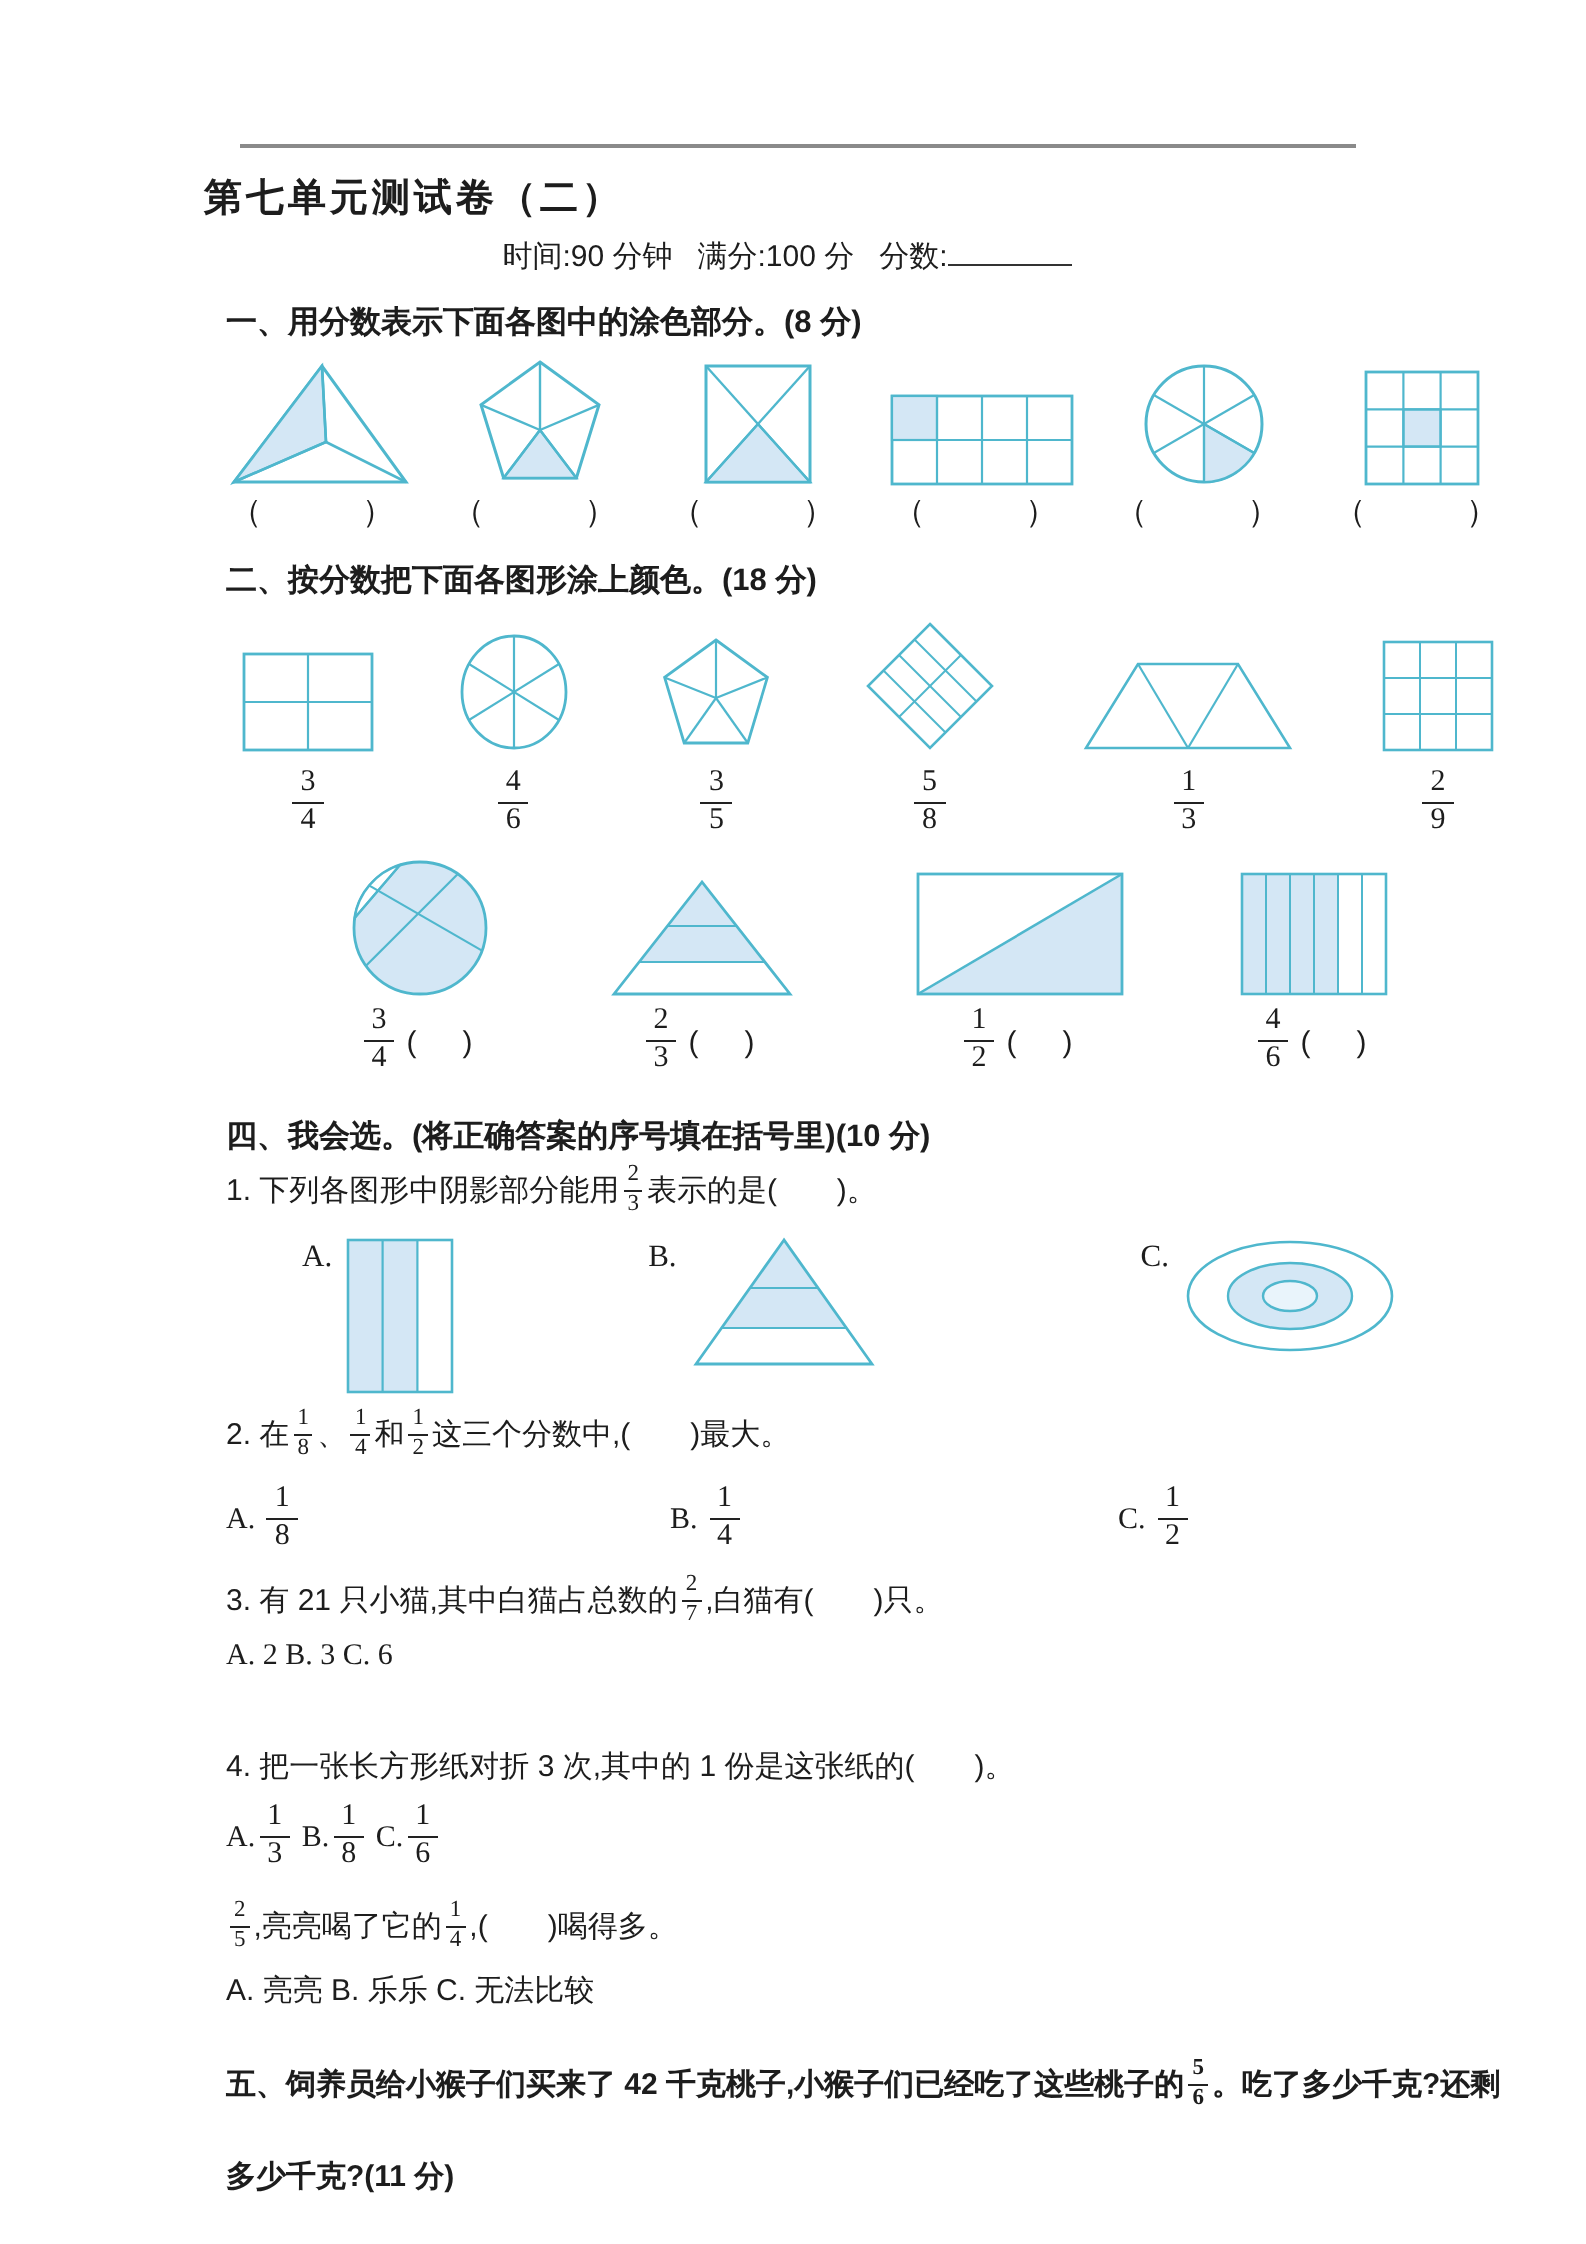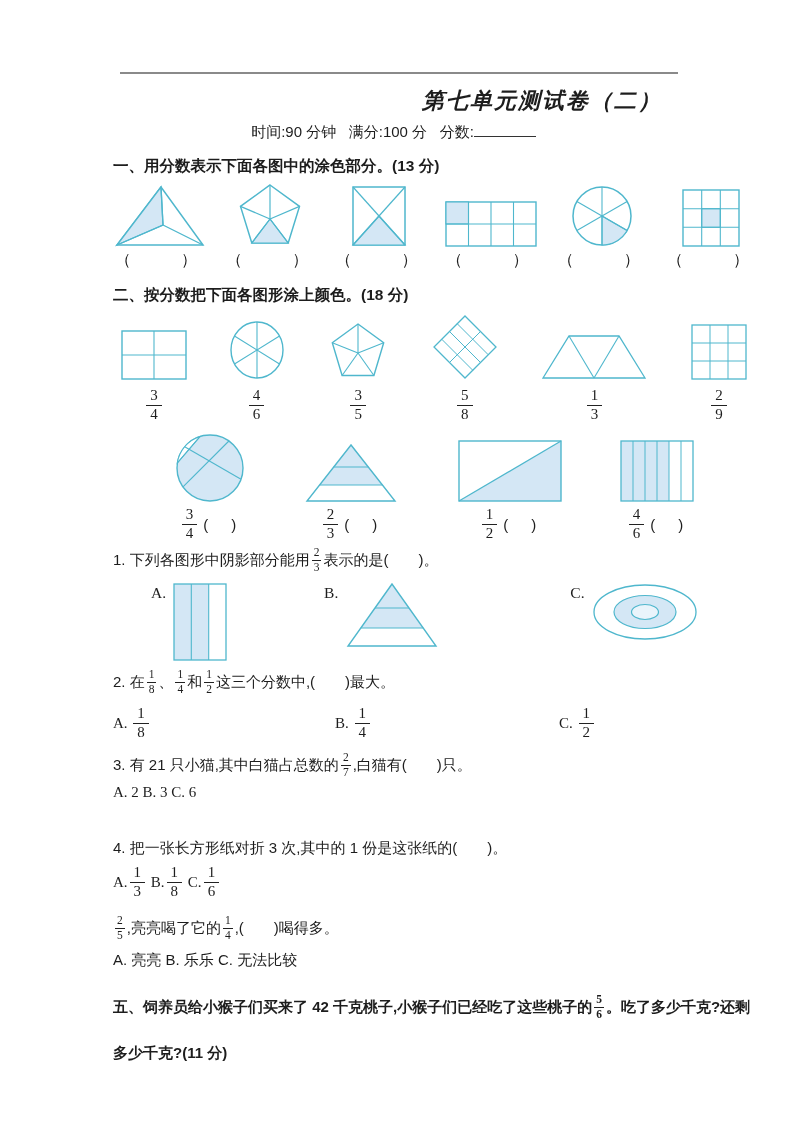--- a/index.html
+++ b/index.html
@@ -1,18 +1,18 @@
 <!DOCTYPE html>
 <html><head>
 <meta charset="utf-8">
 <style>
   html,body{margin:0;padding:0;background:#ffffff;}
   body{width:793px;height:1122px;overflow:hidden;font-family:"Liberation Sans","DejaVu Sans",sans-serif;color:#1d1d1d;}
   .rule{height:2px;background:#8a8a8a;width:558px;margin:72px 0 0 120px;}
-  .title{width:560px;margin:12px 0 0 102px;text-align:right;font-size:22px;font-weight:600;letter-spacing:2px;font-family:"Liberation Serif","DejaVu Serif",serif;font-style:italic;}
+  .title{width:560px;margin:12px 0 0 102px;text-align:left;font-size:19px;font-weight:600;letter-spacing:2px;font-family:"Liberation Serif","DejaVu Serif",serif;}
   .meta{width:567px;margin:7px 0 0 110px;text-align:center;font-size:15px;}
   .blankline{display:inline-block;width:62px;border-bottom:1.5px solid #333;height:13px;}
   .content{margin-left:113px;width:642px;}
   .heading{font-size:15.5px;font-weight:600;margin-top:13px;line-height:22px;}
   .figrow{display:flex;align-items:flex-end;}
   .figcol{display:flex;flex-direction:column;align-items:center;}
   .qline{font-size:15px;line-height:32px;}
   .optline{font-size:15px;line-height:30px;font-family:"Liberation Serif","DejaVu Serif",serif;}
   .frac{display:inline-flex;flex-direction:column;align-items:center;vertical-align:middle;line-height:1;font-family:"Liberation Serif","DejaVu Serif",serif;margin:0 2px;position:relative;top:-1px;}
   .frac .fn{font-size:11.5px;padding:0 2px 1.5px;}
@@ -32,21 +32,21 @@
 <div class="title">第七单元测试卷（二）</div>
 
 <div class="meta">
   <span>时间:90 分钟</span>&nbsp;&nbsp;
   <span>满分:100 分</span>&nbsp;&nbsp;
   <span>分数:</span><span class="blankline"></span>
 </div>
 
 <div class="content">
 
-  <div class="heading">一、用分数表示下面各图中的涂色部分。(13 分)</div>
+  <div class="heading">一、用分数表示下面各图中的涂色部分。(8 分)</div>
   <div class="figrow" style="margin-top:6px;justify-content:space-between;">
 
     <div class="figcol">
       <svg width="92" height="62" viewBox="0 0 92 62">
         <polygon points="48,2 4,60 90,60" fill="none" stroke="#4fb7cd" stroke-width="1.5"></polygon>
         <polygon points="48,2 4,60 50,40" fill="#d4e7f5" stroke="#4fb7cd" stroke-width="1.3"></polygon>
         <line x1="48" y1="2" x2="50" y2="40" stroke="#4fb7cd" stroke-width="1.3"></line>
         <line x1="4" y1="60" x2="50" y2="40" stroke="#4fb7cd" stroke-width="1.3"></line>
         <line x1="90" y1="60" x2="50" y2="40" stroke="#4fb7cd" stroke-width="1.3"></line>
       </svg>
@@ -260,20 +260,21 @@
       <div class="s3cap">
         <span class="frac big">
             <span class="fn">4</span>
             <span class="fd">6</span>
           </span>
         <span class="br">(　)</span>
       </div>
     </div>
   </div>
 
+  <div class="heading" style="margin-top:18px;">四、我会选。(将正确答案的序号填在括号里)(10 分)</div>
 
   <div class="qline">
     <span>1. 下列各图形中阴影部分能用</span><span class="frac">
         <span class="fn">2</span>
         <span class="fd">3</span>
       </span><span>表示的是(　　)。</span>
   </div>
 
   <div class="figrow" style="margin-top:6px;margin-left:38px;align-items:flex-start;">
     <div style="display:flex;align-items:flex-start;">

